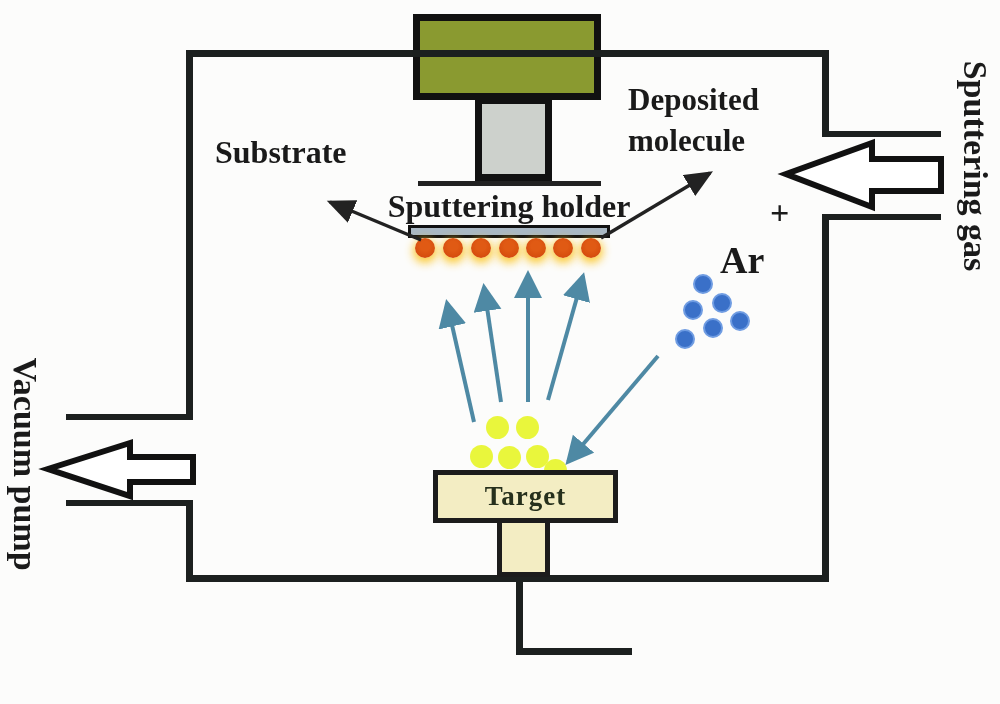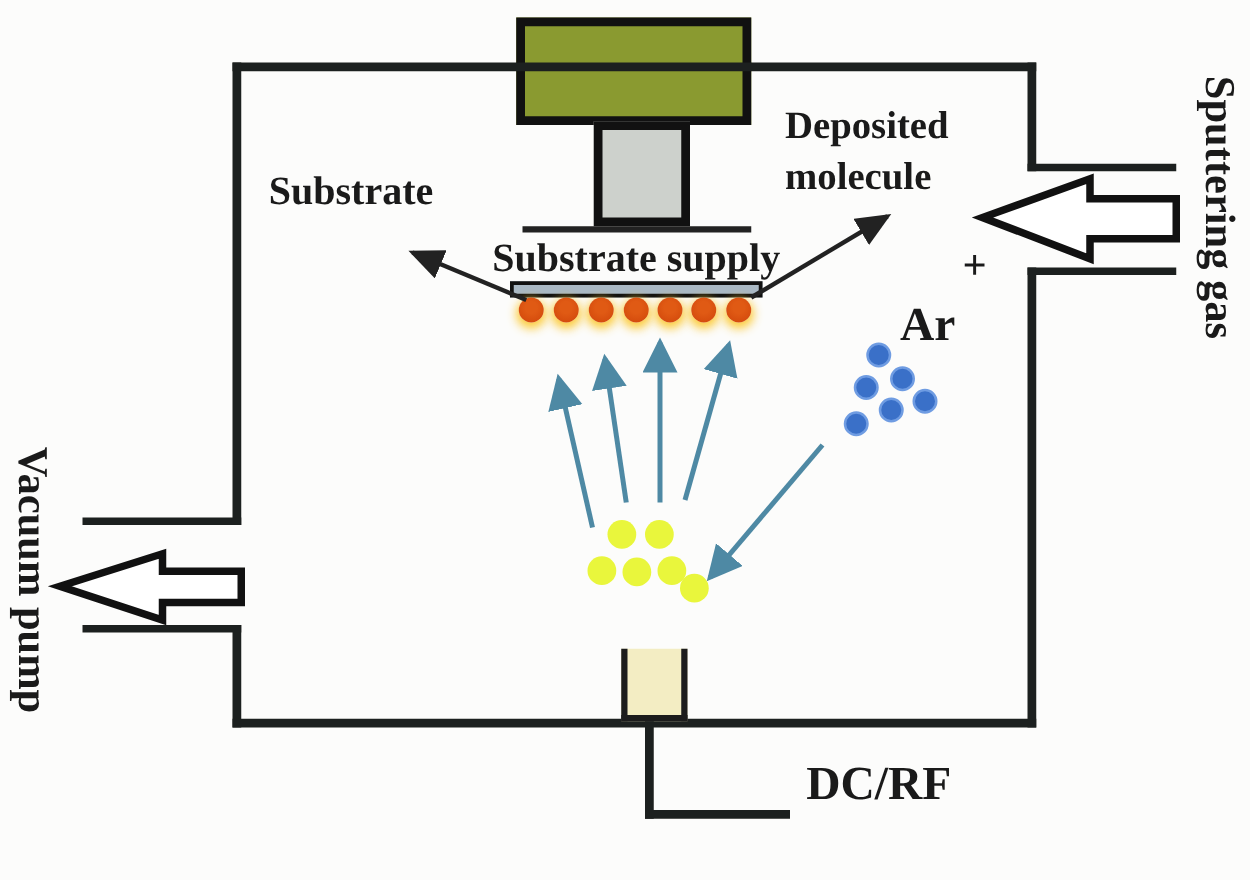--- a/index.html
+++ b/index.html
@@ -82,20 +82,23 @@
   <div class="dot yellow" style="left:544px;top:459px;"></div>
 
   <div class="dot blue" style="left:693px;top:274px;"></div>
   <div class="dot blue" style="left:712px;top:293px;"></div>
   <div class="dot blue" style="left:683px;top:300px;"></div>
   <div class="dot blue" style="left:703px;top:318px;"></div>
   <div class="dot blue" style="left:730px;top:311px;"></div>
   <div class="dot blue" style="left:675px;top:329px;"></div>
 
   <div class="target-stem"></div>
+  <div class="target-box">
+    <span>Target</span>
+  </div>
 
   <div class="wall" style="left:516px;top:577px;width:7px;height:78px;"></div>
   <div class="wall" style="left:516px;top:648px;width:116px;height:7px;"></div>
 
   <svg class="overlay" width="1000" height="704" viewBox="0 0 1000 704">
     <defs>
       <marker id="mTeal" markerWidth="9" markerHeight="9" refX="6" refY="3.5" orient="auto">
         <path d="M0,0 L7,3.5 L0,7 Z" fill="#4e89a4"></path>
       </marker>
       <marker id="mBlack" markerWidth="10" markerHeight="10" refX="7" refY="3.5" orient="auto">
@@ -112,20 +115,20 @@
 
     <line x1="421" y1="240" x2="330" y2="202" stroke="#222" stroke-width="3.5" marker-end="url(#mBlack)"></line>
     <line x1="601" y1="238" x2="710" y2="173" stroke="#222" stroke-width="3.5" marker-end="url(#mBlack)"></line>
 
     <polygon points="193,457 130,457 130,443 48,469 130,496 130,482 193,482" fill="#ffffff" stroke="#111" stroke-width="6" stroke-linejoin="miter"></polygon>
     <polygon points="941,159 872,159 872,143 786,174 872,207 872,191 941,191" fill="#ffffff" stroke="#111" stroke-width="6" stroke-linejoin="miter"></polygon>
   </svg>
 
   <div class="lbl lbl-deposited"><span>Deposited</span><br><span>molecule</span></div>
   <div class="lbl lbl-substrate">Substrate</div>
-  <div class="lbl lbl-holder">Substrate supply</div>
+  <div class="lbl lbl-holder">Sputtering holder</div>
   <div class="lbl lbl-ar">Ar</div>
   <div class="lbl lbl-plus">+</div>
-  <div class="lbl lbl-power"><span>DC/RF</span><br></div>
+  <div class="lbl lbl-power"><br></div>
   <div class="lbl lbl-vert lbl-vacuum">Vacuum pump</div>
   <div class="lbl lbl-vert lbl-gas">Sputtering gas</div>
 
 </div>
 
 </body></html>

